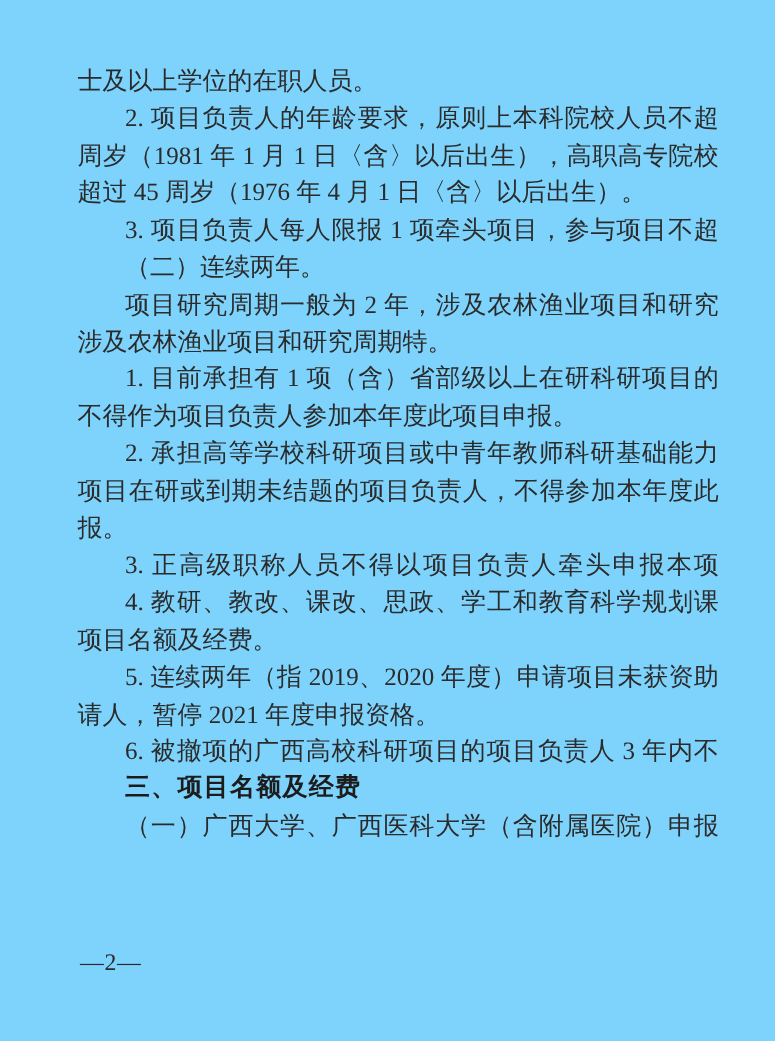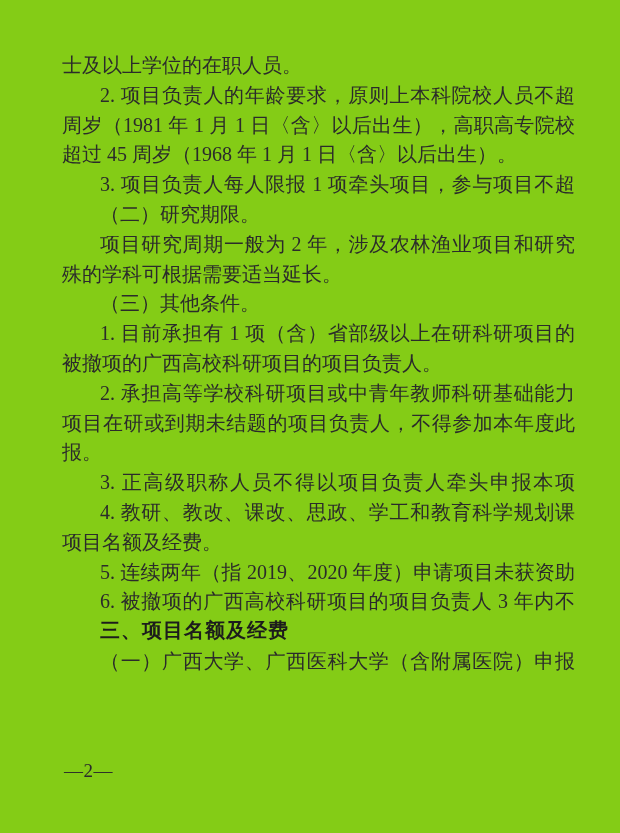--- a/index.html
+++ b/index.html
@@ -1,21 +1,21 @@
 <!DOCTYPE html>
 <html><head>
 <meta charset="utf-8">
 <style>
   * { margin: 0; padding: 0; box-sizing: border-box; }
   html, body { background: #ffffff; }
   .page {
     position: relative;
     width: 620px;
     height: 833px;
-    background: #84cc16;
+    background: #7dd3fc;
     overflow: hidden;
     font-family: "Liberation Serif", "DejaVu Serif", serif;
     padding-left: 41px;
   }
   .doc {
     position: absolute;
     left: 62px;
     top: 51px;
     width: 513px;
     color: #2b2b2b;
@@ -53,33 +53,33 @@
   }
 </style>
 </head>
 <body>
 
 <div class="page">
   <div class="doc">
     <div class="line">士及以上学位的在职人员。</div>
     <div class="line ind j">2. 项目负责人的年龄要求，原则上本科院校人员不超过 40</div>
     <div class="line j">周岁（1981 年 1 月 1 日〈含〉以后出生），高职高专院校人员不</div>
-    <div class="line">超过 45 周岁（1968 年 1 月 1 日〈含〉以后出生）。</div>
+    <div class="line">超过 45 周岁（1976 年 4 月 1 日〈含〉以后出生）。</div>
     <div class="line ind j">3. 项目负责人每人限报 1 项牵头项目，参与项目不超过 3 项。</div>
-    <div class="line ind">（二）研究期限。</div>
+    <div class="line ind">（二）连续两年。</div>
     <div class="line ind j">项目研究周期一般为 2 年，涉及农林渔业项目和研究周期特</div>
-    <div class="line">殊的学科可根据需要适当延长。</div>
-    <div class="line ind">（三）其他条件。</div>
+    <div class="line">涉及农林渔业项目和研究周期特。</div>
     <div class="line ind j">1. 目前承担有 1 项（含）省部级以上在研科研项目的申请人</div>
-    <div class="line">被撤项的广西高校科研项目的项目负责人。</div>
+    <div class="line">不得作为项目负责人参加本年度此项目申报。</div>
     <div class="line ind j">2. 承担高等学校科研项目或中青年教师科研基础能力提升</div>
     <div class="line j">项目在研或到期未结题的项目负责人，不得参加本年度此项目申</div>
     <div class="line">报。</div>
     <div class="line ind j">3. 正高级职称人员不得以项目负责人牵头申报本项目。</div>
     <div class="line ind j">4. 教研、教改、课改、思政、学工和教育科学规划课题不在</div>
     <div class="line">项目名额及经费。</div>
     <div class="line ind j">5. 连续两年（指 2019、2020 年度）申请项目未获资助的申</div>
+    <div class="line">请人，暂停 2021 年度申报资格。</div>
     <div class="line ind j">6. 被撤项的广西高校科研项目的项目负责人 3 年内不得申</div>
     <div class="line ind hd">三、项目名额及经费</div>
     <div class="line ind j">（一）广西大学、广西医科大学（含附属医院）申报项目数</div>
   </div>
   <div class="pagenum">—2—</div>
 </div>
 
 </body></html>

